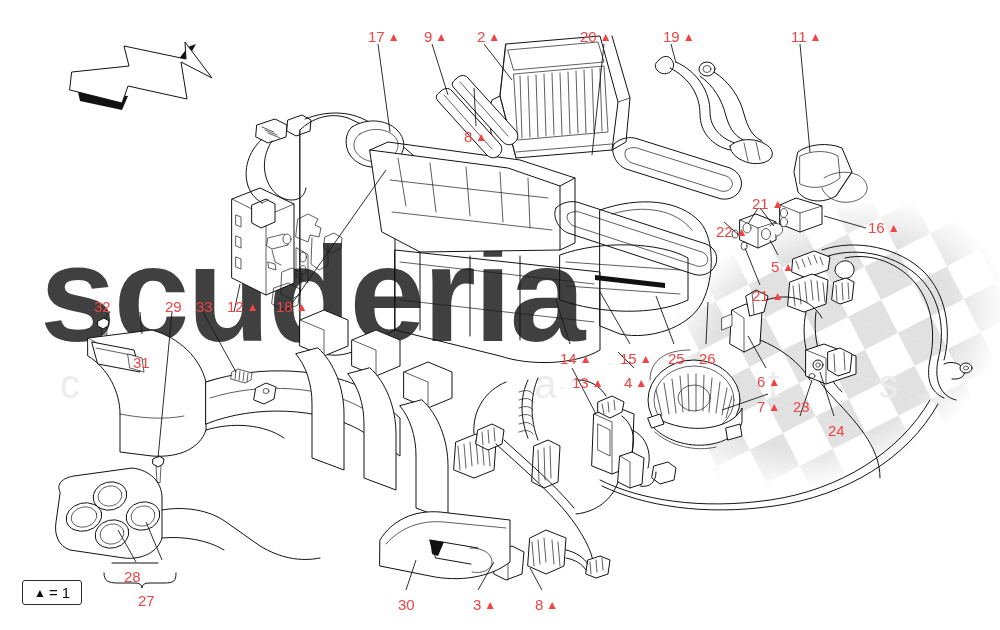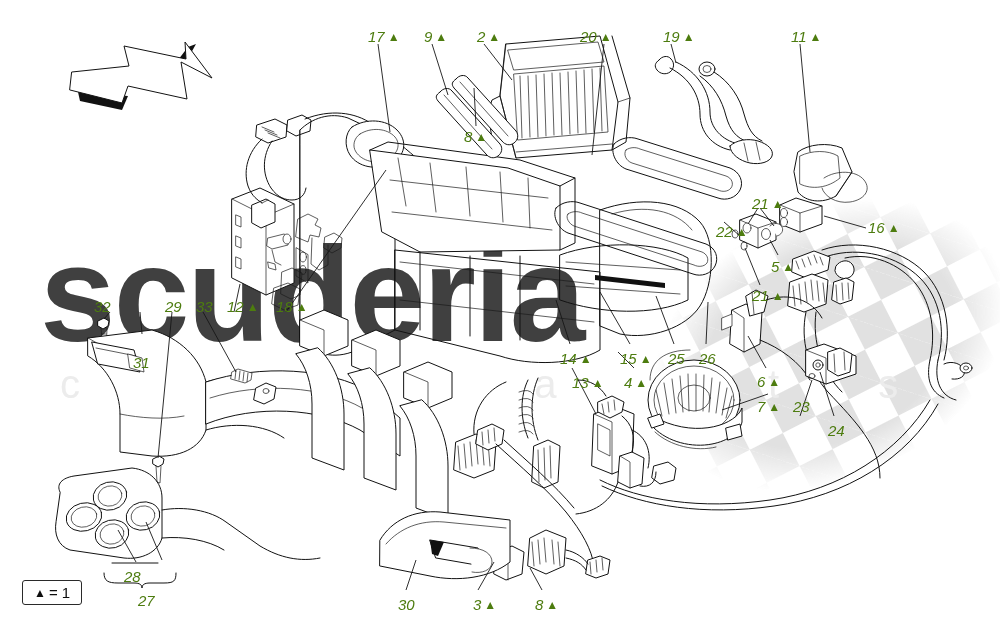--- a/index.html
+++ b/index.html
@@ -33,22 +33,22 @@
   #art path,#art line,#art polyline,#art polygon,#art ellipse,#art circle,#art rect{
     vector-effect:non-scaling-stroke;}
   .ln{fill:none;stroke:#121212;stroke-width:1;stroke-linecap:round;stroke-linejoin:round;}
   .ln-t{fill:none;stroke:#1a1a1a;stroke-width:.7;stroke-linecap:round;stroke-linejoin:round;}
   .fw{fill:#ffffff;stroke:#121212;stroke-width:1;stroke-linejoin:round;stroke-linecap:round;}
   .fw-t{fill:#ffffff;stroke:#1a1a1a;stroke-width:.7;stroke-linejoin:round;stroke-linecap:round;}
   .fk{fill:#111111;stroke:none;}
   .leader{fill:none;stroke:#161616;stroke-width:.9;}
 
   
-  .cal{position:absolute;font-size:15px;color:#4d7c0f;white-space:nowrap;
-    line-height:1;font-family:"Liberation Sans", sans-serif;font-style:italic;}
+  .cal{position:absolute;font-size:15px;color:#ef4444;white-space:nowrap;
+    line-height:1;font-family:"Liberation Sans", sans-serif;}
   .cal .tri{font-size:12px;margin-left:3px;position:relative;top:-1px;}
 
   
   .legend{position:absolute;left:22px;top:580px;
     border:1px solid #2a2a2a;border-radius:3px;background:#fff;
     padding:4px 11px;font-size:15px;color:#0d0d0d;line-height:1;}
   .legend .tri{font-size:12px;margin-right:3px;position:relative;top:-1px;}
 </style>
 </head>
 <body>

